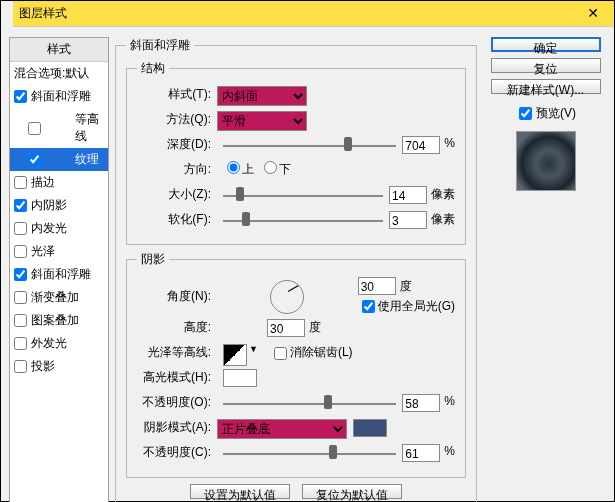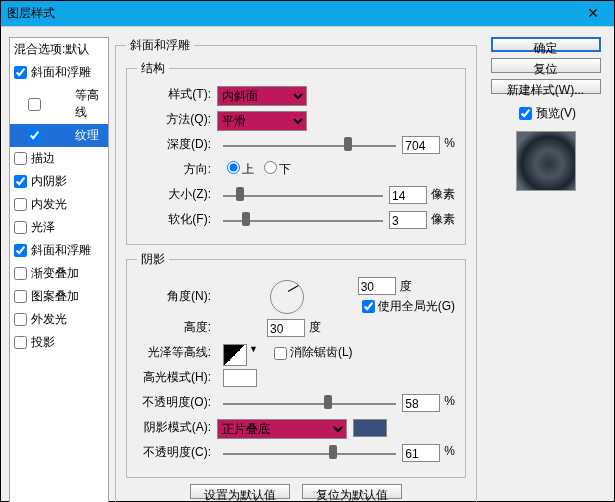--- a/index.html
+++ b/index.html
@@ -1,18 +1,18 @@
 <!DOCTYPE html>
 <html><head>
 <meta charset="utf-8">
 <style>
 * { box-sizing: border-box; font-family: "Microsoft YaHei", "SimSun", Arial, sans-serif; font-size: 12px; }
 body { margin: 0; background: #f0f0f0; width: 615px; height: 502px; overflow: hidden; }
 .window { border: 1px solid #000; background: #f0f0f0; width: 615px; height: 502px; position: relative; }
-.titlebar { height: 26px; background: #0ea5e9; border-bottom: 1px solid #ccc; display: flex; align-items: center; padding: 0 6px; }
+.titlebar { height: 26px; background: #fde047; border-bottom: 1px solid #ccc; display: flex; align-items: center; padding: 0 6px; margin-left: 12px; }
 .title { flex: 1; }
 .close { width: 30px; height: 20px; text-align: center; line-height: 18px; font-size: 14px; cursor: pointer; }
 .body { display: flex; padding: 10px 8px 8px 8px; }
 .stylelist { width: 100px; border: 1px solid #a0a0a0; background: #fff; margin-right: 6px; }
 .stylelist .hdr { background: #e8e8e8; border-bottom: 1px solid #ccc; padding: 3px 5px; text-align: center; }
 .stylelist .itm { padding: 3px 4px; display: flex; align-items: center; cursor: pointer; }
 .stylelist .itm.ind { padding-left: 18px; gap: 30px; }
 .stylelist .itm.sel { background: #1e6fd8; color: #fff; }
 .stylelist .itm input { margin: 0 4px 0 0; }
 .center { width: 362px; }
@@ -46,20 +46,21 @@
 <body>
 
 <div class="window">
   <div class="titlebar">
     <span class="title">图层样式</span>
     <span class="close">✕</span>
   </div>
   <div class="body">
 
     <div class="stylelist">
+      <div class="hdr">样式</div>
       <div class="itm">混合选项:默认</div>
       <div id="style-items">
           <div class="itm">
             <input type="checkbox" checked="" style="">
             <span>斜面和浮雕</span>
           </div>
           <div class="itm ind">
             <input type="checkbox" style="">
             <span>等高线</span>
           </div>

